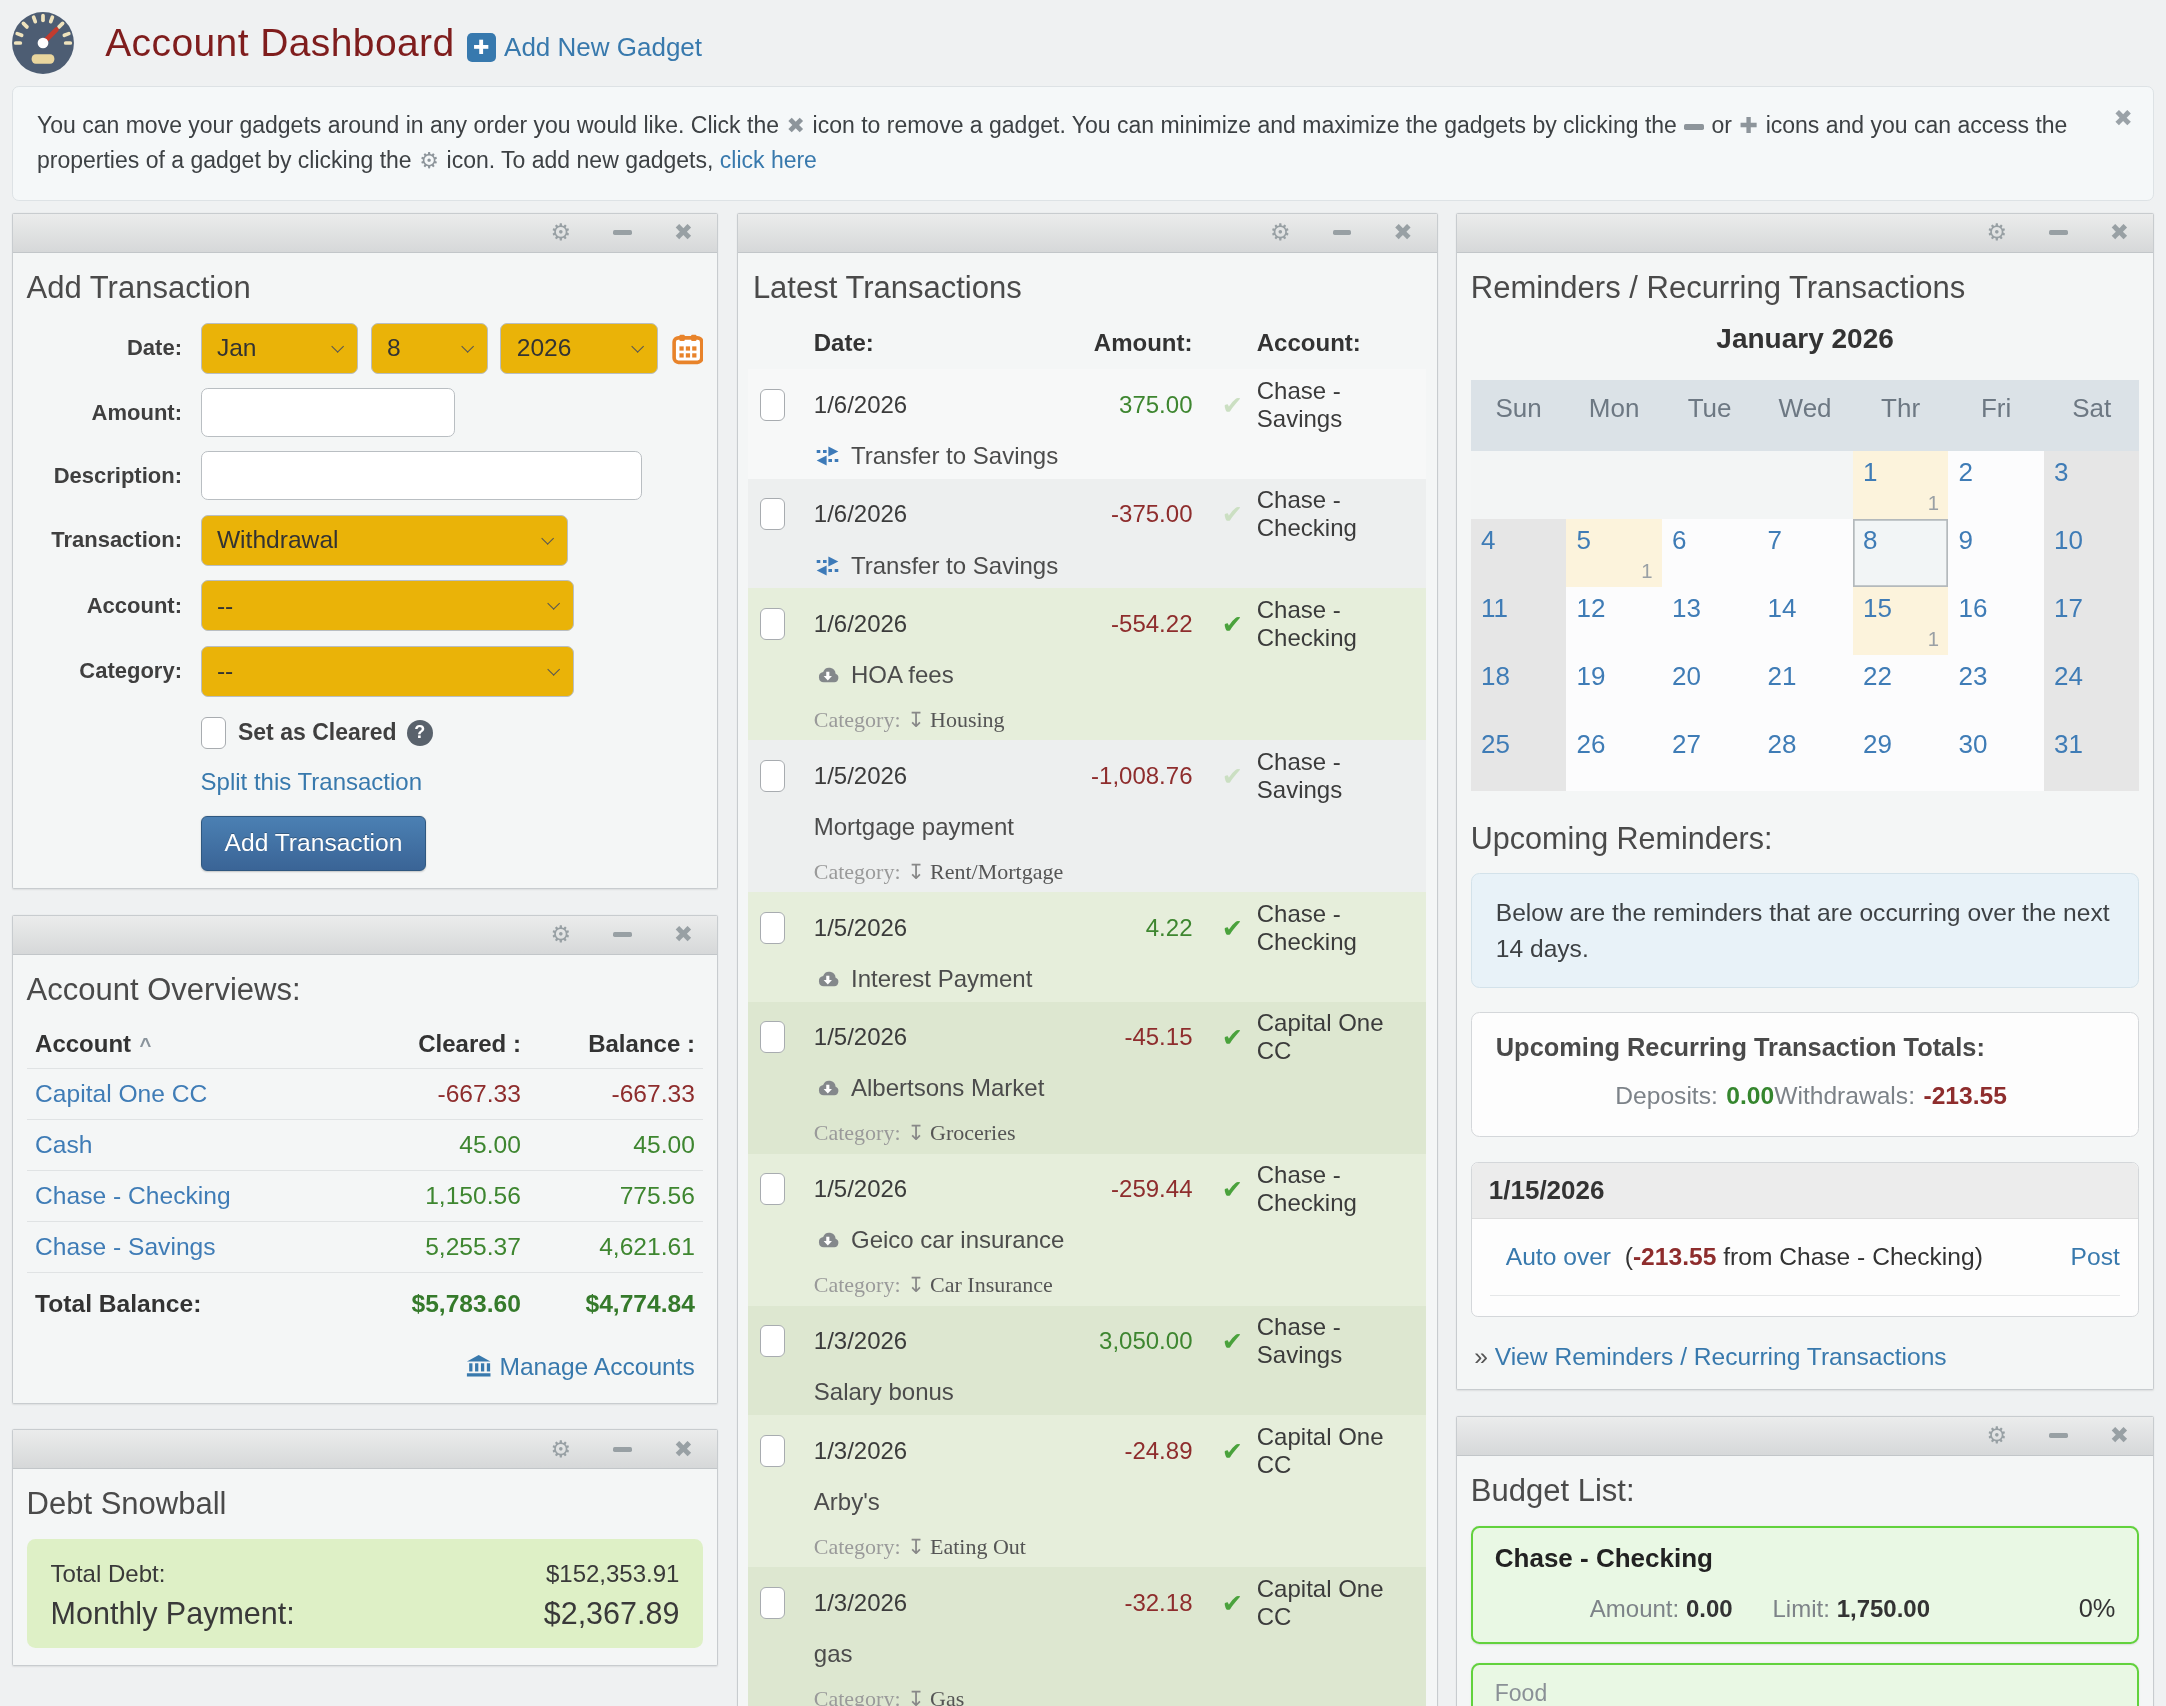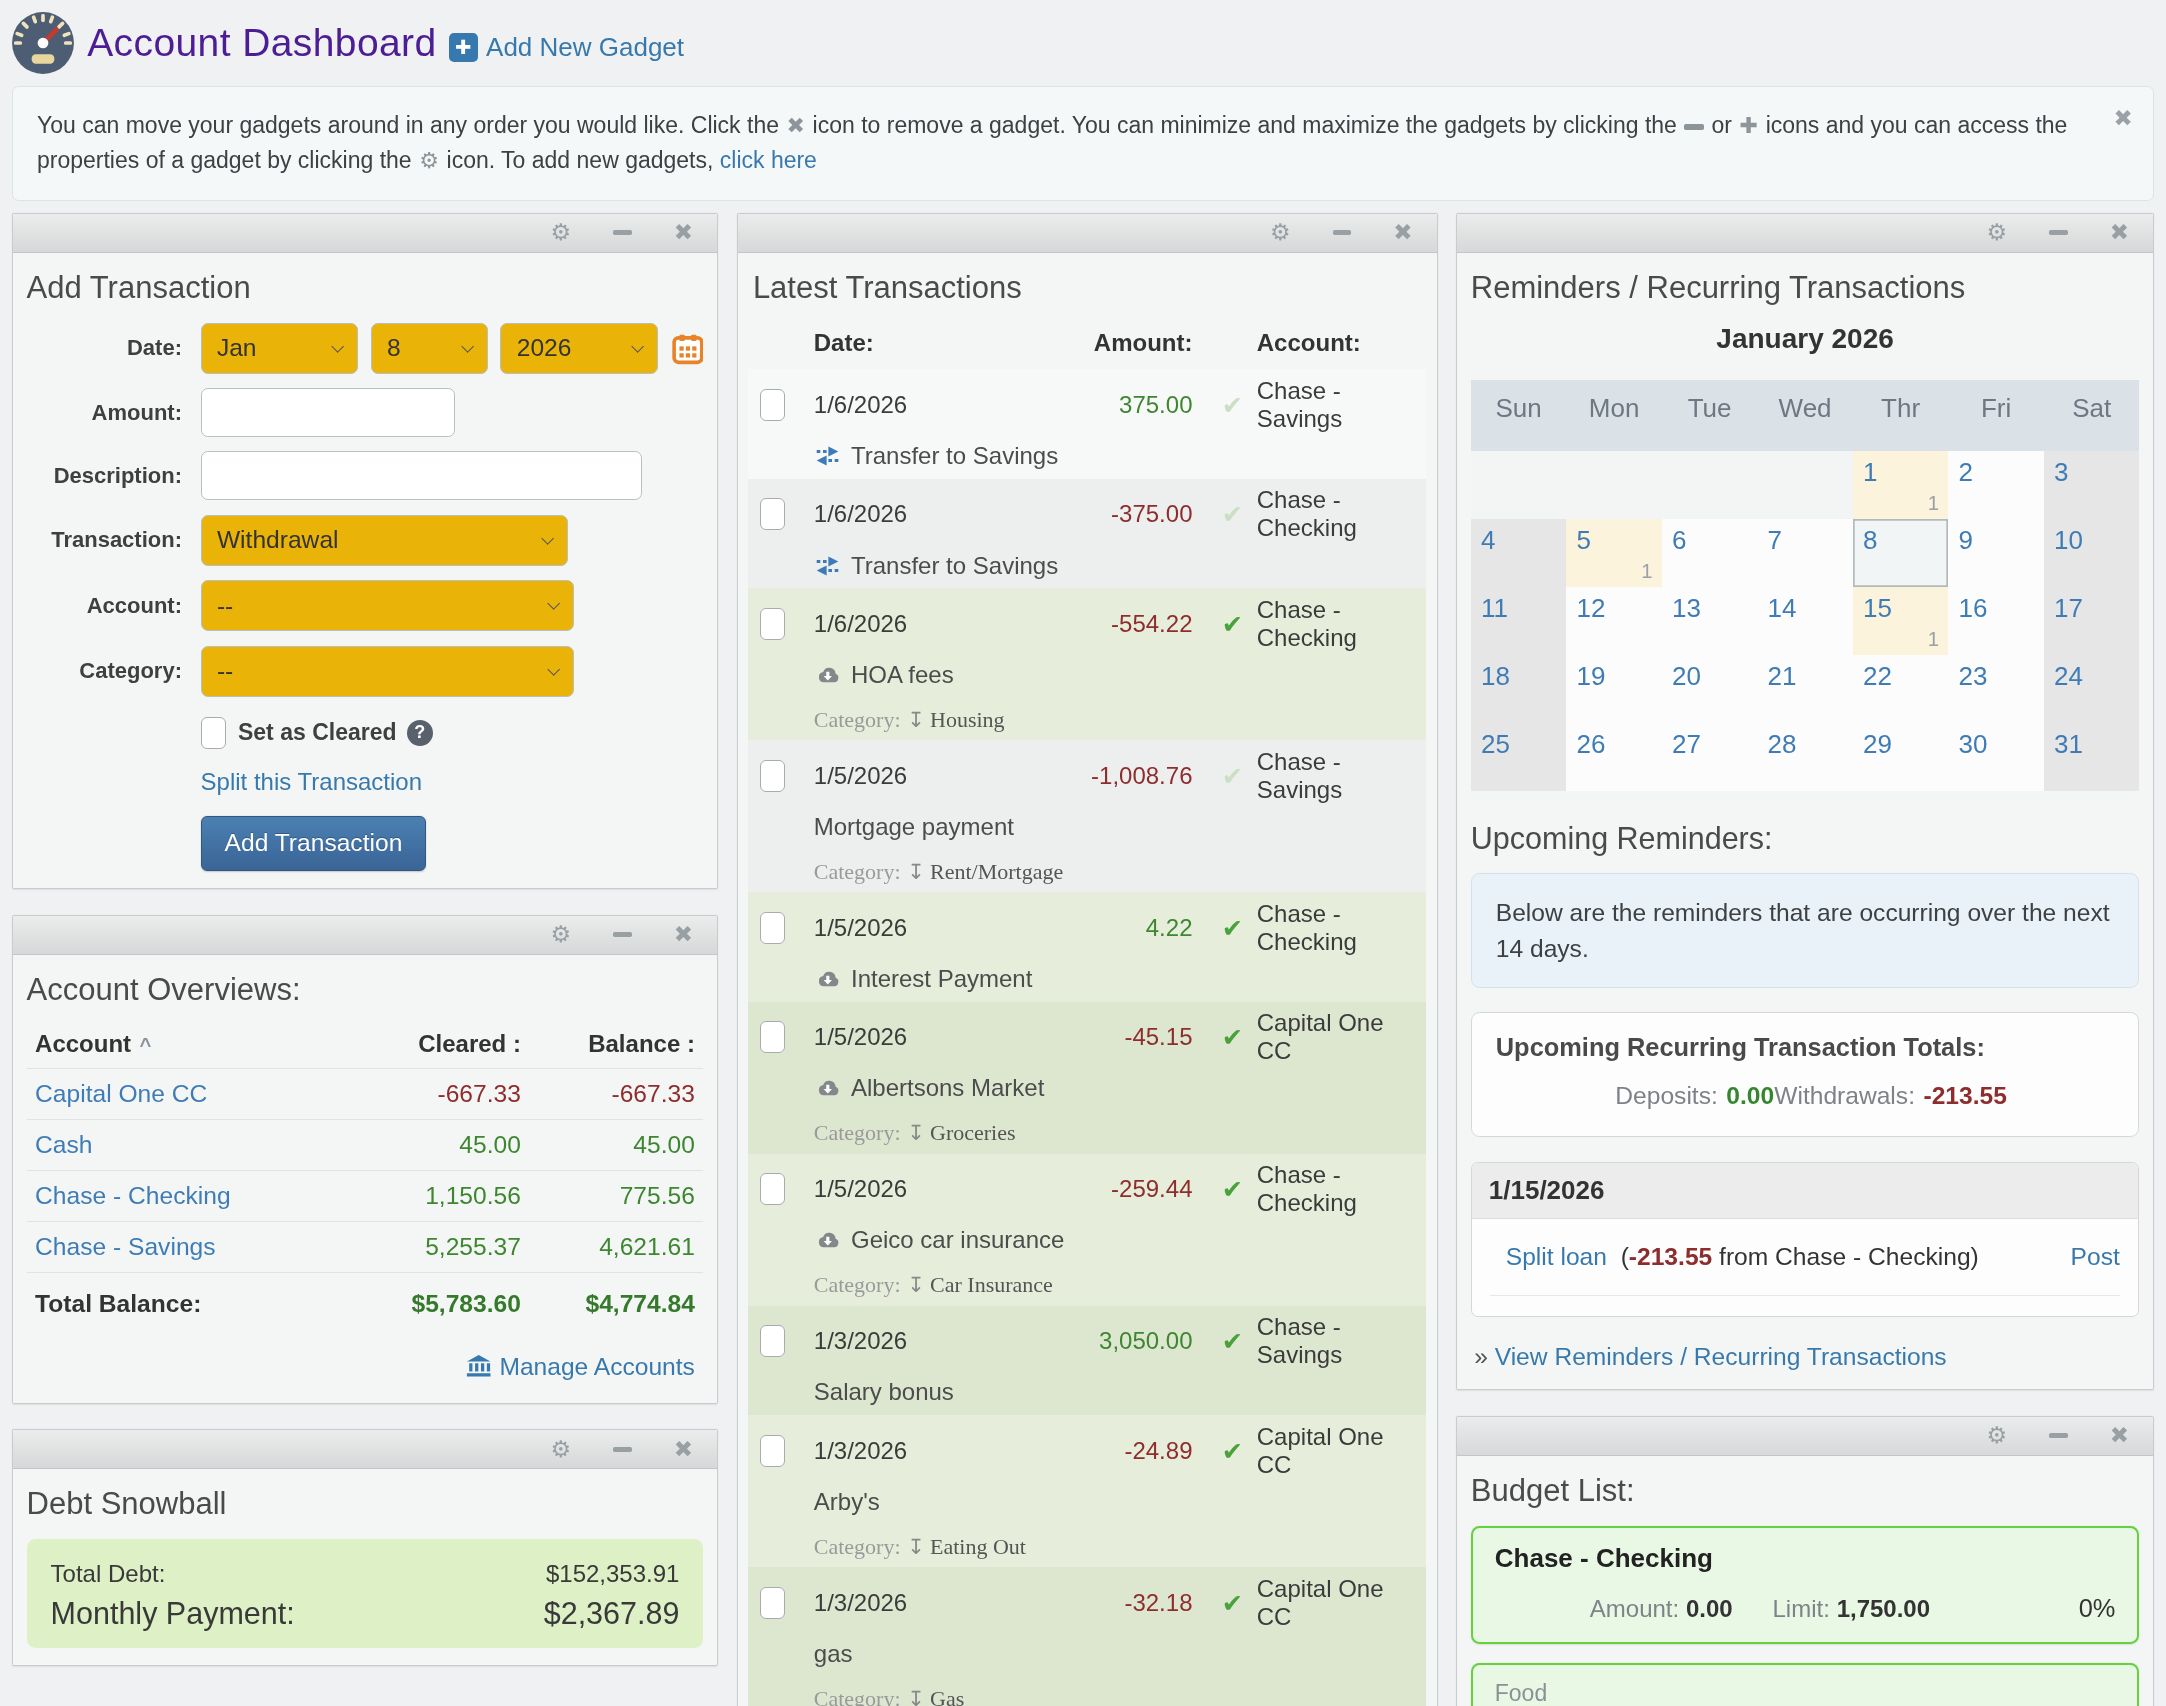--- a/index.html
+++ b/index.html
@@ -3,21 +3,21 @@
 <meta charset="utf-8">
 <style>
   * { box-sizing: border-box; margin:0; padding:0; }
   html,body { width:2166px; height:1707px; overflow:hidden; }
   body { background:#eff1f2; font-family:"Liberation Sans","DejaVu Sans",sans-serif; color:#333; }
   .link { color:#3879ad; cursor:pointer; }
 
   
   .hdr { display:flex; align-items:center; padding:10.2px 0 3.4px 10.2px; }
   .hdr .logo { width:66px; height:66px; flex:none; }
-  .hdr h1 { font-size:39px; font-weight:400; color:#4c1d95; margin-left:11px; letter-spacing:0.4px; }
+  .hdr h1 { font-size:39px; font-weight:400; color:#7f1d1d; margin-left:29px; letter-spacing:0.4px; }
   .addnew { display:flex; align-items:center; margin-left:12px; margin-top:8.5px; }
   .plus-badge { width:29px; height:29px; background:#3779ae; border-radius:5.1px; color:#fff;
     display:inline-flex; align-items:center; justify-content:center; font-size:19.5px; font-weight:bold; }
   .addnew .txt { font-size:26px; color:#3879ad; margin-left:8.5px; }
 
   
   .banner { position:relative; margin:6.8px 12px 0; background:#f5f8f9; border:0.8px solid #dde2e5;
     border-radius:6.8px; padding:20.3px 76px 22px 24px; font-size:23px; line-height:35px; color:#3d4144; }
   .banner .b-x { position:absolute; top:13.6px; right:20.3px; color:#9aa2a8; font-size:23px; cursor:pointer; }
   .b-ic { color:#8d959b; font-weight:bold; margin:0 7.6px; font-size:22px; }
@@ -684,21 +684,21 @@
         <div class="tot-title">Upcoming Recurring Transaction Totals:</div>
         <div class="tot-row">
           <span><span class="tot-lbl">Deposits:</span><span class="tot-val-pos">0.00</span></span>
           <span><span class="tot-lbl">Withdrawals:</span><span class="tot-val-neg">-213.55</span></span>
         </div>
       </div>
 
       <div class="entry-box">
         <div class="entry-hd">1/15/2026</div>
         <div class="entry-row">
-          <span class="link">Split loan</span>
+          <span class="link">Auto over</span>
               <span style="white-space:pre">  (</span>
               <span class="amt">-213.55</span>
               <span style="white-space:pre"> from Chase - Checking)</span>
           <span class="post link">Post</span>
         </div>
         <div class="entry-div"></div>
       </div>
 
       <div class="view-ln" style="margin-top:25.4px">» <span class="link">View Reminders / Recurring Transactions</span></div>
     </div>

